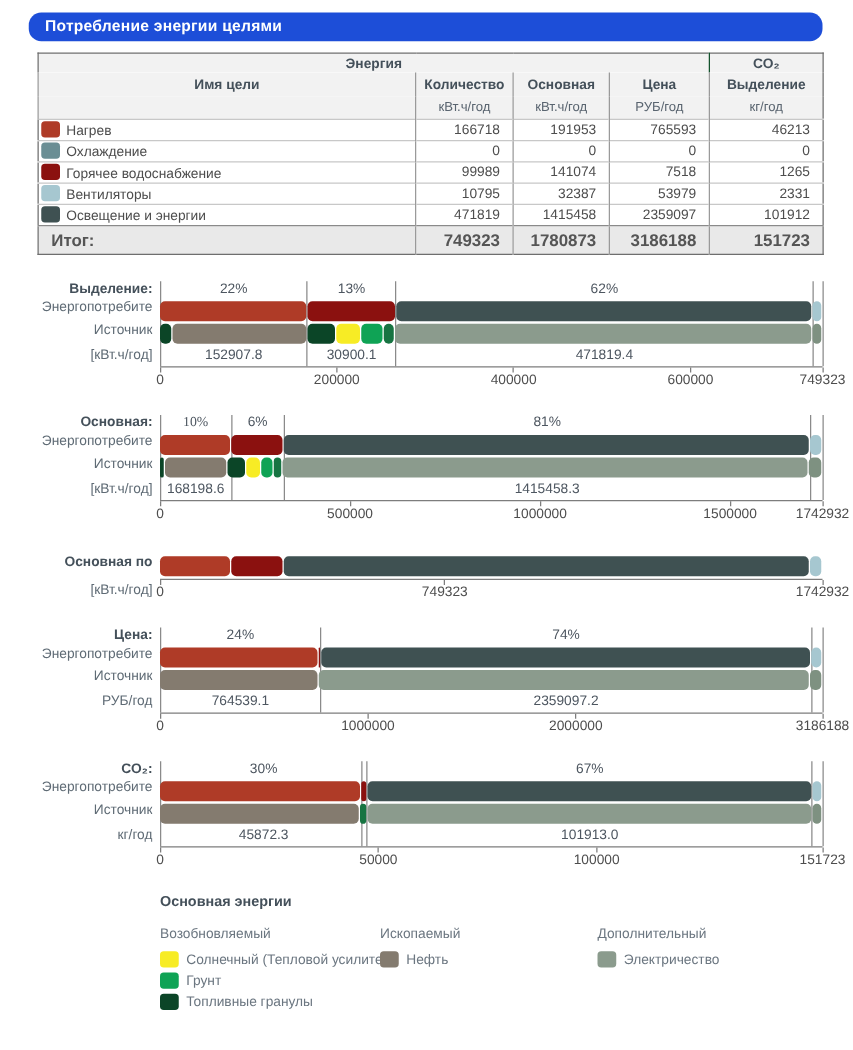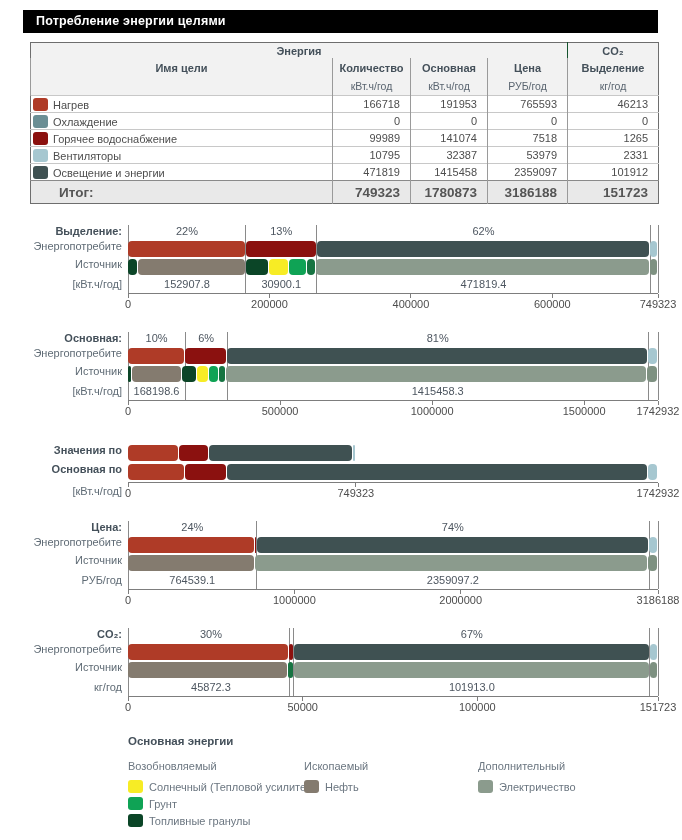--- a/index.html
+++ b/index.html
@@ -1,35 +1,35 @@
 <!DOCTYPE html>
 <html><head>
 <meta charset="utf-8">
 <style>
   html,body{margin:0;padding:0;background:#fff;}
   body{width:682px;height:840px;font-family:"Liberation Sans",sans-serif;overflow:hidden;}
   
-  .titlebar{margin:10px 24px 0 23px;height:23px;border-radius:0;background:#000000;
+  .titlebar{margin:10px 24px 0 23px;height:23px;border-radius:10px;background:#1d4ed8;
     color:#fff;font-weight:bold;font-size:12.5px;line-height:23px;padding-left:13px;
     letter-spacing:.2px;}
   
   table.etable{margin:9px 0 0 30px;width:628px;border-collapse:collapse;font-size:11px;
     border:1px solid #6e6e6e;table-layout:fixed;}
   table.etable td{padding:0 10px 0 0;height:16px;color:#4d4d4d;text-align:right;
     border-left:1px solid #9a9a9a;overflow:hidden;white-space:nowrap;}
   table.etable td.namec{text-align:left;padding:0 0 0 2px;border-left:none;}
   table.etable thead td{background:#f2f2f2;color:#44505a;font-weight:bold;text-align:center;padding:0;}
   table.etable thead tr.units td{font-weight:normal;color:#5a6570;font-size:10.5px;height:18px;}
   table.etable thead tr.toprow td{border-left:none;height:15px;}
   table.etable thead tr.toprow td.co2h{border-left:1px solid #14532d;}
   table.etable thead tr.lblrow td{height:19px;}
   table.etable tbody tr{border-top:1px solid #c8c8c8;}
   table.etable tbody tr.totalrow{border-top:1px solid #8a8a8a;background:#e9e9e9;}
   table.etable tbody tr.totalrow td{font-weight:bold;font-size:13.5px;color:#555;height:22px;}
-  table.etable tbody tr.totalrow td.namec{padding-left:28px;}
+  table.etable tbody tr.totalrow td.namec{padding-left:10px;}
   .sw{display:inline-block;width:15px;height:13px;border-radius:3px;vertical-align:-2px;margin-right:5px;}
   
   .chart{margin-left:128px;width:530px;position:relative;}
   .cbody{position:relative;}
   .crow{position:relative;}
   .clabel{position:absolute;left:-128px;width:122px;text-align:right;font-size:11px;
     color:#5f6b75;white-space:nowrap;overflow:hidden;}
   .clabel.b{font-weight:bold;color:#44505a;}
   .gline{position:absolute;top:0;bottom:0;width:1px;background:#8a8a8a;z-index:0;}
   .ctext{position:absolute;text-align:center;font-size:11px;color:#4d5660;z-index:1;white-space:nowrap;}
@@ -185,21 +185,21 @@
     </div>
     <div class="chart" style="margin-top: 21px;">
       <div class="cbody">
         <div class="gline" style="left: calc(0% - 0.5px);"></div>
         <div class="gline" style="left: calc(10.78% - 0.5px);"></div>
         <div class="gline" style="left: calc(18.7% - 0.5px);"></div>
         <div class="gline" style="left: calc(98.18% - 0.5px);"></div>
         <div class="gline" style="left: calc(100% - 0.5px);"></div>
         <div class="crow" style="height: 15px;">
           <div class="clabel b">Основная:</div>
-          <span class="ctext" style="left: 0%; width: 10.78%;">10%</span>
+          <span class="ctext" style="left: 0%; width: 10.78%; font-family: Liberation Serif, serif;">10%</span>
           <span class="ctext" style="left: 10.78%; width: 7.92%;">6%</span>
           <span class="ctext" style="left: 18.7%; width: 79.48%;">81%</span>
         </div>
         <div class="crow" style="height: 18px;">
           <div class="clabel">Энергопотребите</div>
           <div class="bar">
             <div class="seg" style="width: calc(10.78% - 1px); background: rgb(175, 59, 39);"></div>
             <div class="seg" style="width: calc(7.92% - 1px); background: rgb(139, 17, 15);"></div>
             <div class="seg" style="width: calc(79.48% - 1px); background: rgb(63, 81, 82);"></div>
             <div class="seg" style="width: calc(1.82% - 1px); background: rgb(166, 199, 208);"></div>
@@ -232,29 +232,20 @@
         <div class="tickmark" style="left: calc(57.38% - 0.5px);"></div>
         <div class="ticklbl" style="left: 57.38%;">1000000</div>
         <div class="tickmark" style="left: calc(86.06% - 0.5px);"></div>
         <div class="ticklbl" style="left: 86.06%;">1500000</div>
         <div class="tickmark" style="left: calc(100% - 0.5px);"></div>
         <div class="ticklbl" style="left: 100%;">1742932</div>
       </div>
     </div>
     <div class="chart" style="margin-top: 26px;">
       <div class="cbody">
-        <div class="crow" style="height: 19px;">
-          <div class="clabel b">Значения по</div>
-          <div class="bar">
-            <div class="seg" style="width: calc(9.57% - 1px); background: rgb(175, 59, 39);"></div>
-            <div class="seg" style="width: calc(5.74% - 1px); background: rgb(139, 17, 15);"></div>
-            <div class="seg" style="width: calc(27.07% - 1px); background: rgb(63, 81, 82);"></div>
-            <div class="seg" style="width: calc(0.62% - 1px); background: rgb(166, 199, 208);"></div>
-          </div>
-        </div>
         <div class="crow" style="height: 19px;">
           <div class="clabel b">Основная по</div>
           <div class="bar">
             <div class="seg" style="width: calc(10.78% - 1px); background: rgb(175, 59, 39);"></div>
             <div class="seg" style="width: calc(7.92% - 1px); background: rgb(139, 17, 15);"></div>
             <div class="seg" style="width: calc(79.48% - 1px); background: rgb(63, 81, 82);"></div>
             <div class="seg" style="width: calc(1.82% - 1px); background: rgb(166, 199, 208);"></div>
           </div>
         </div>
       </div>

